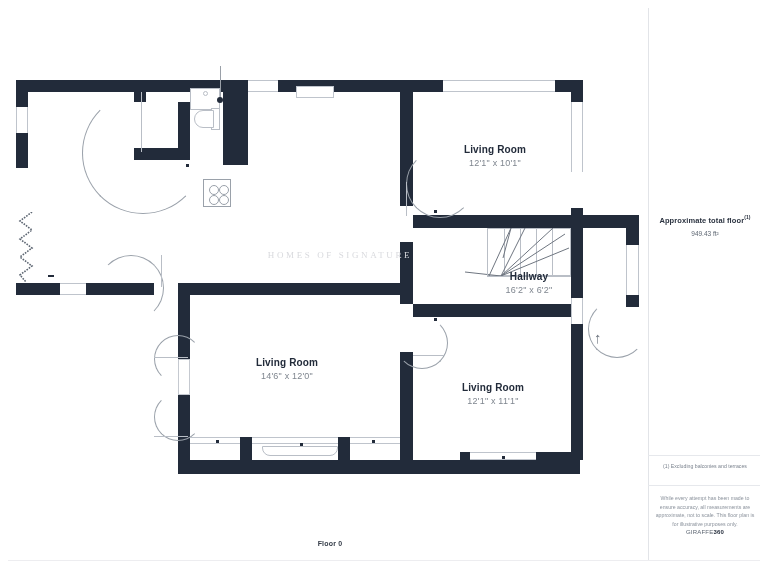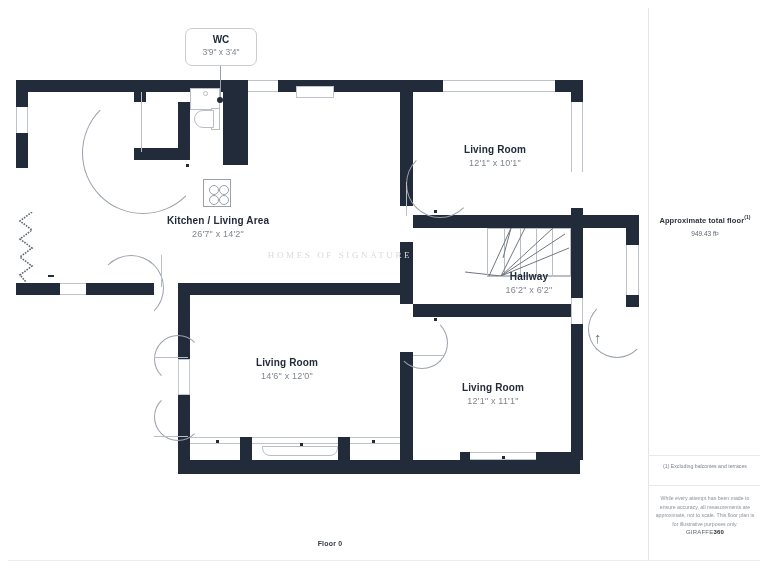--- a/index.html
+++ b/index.html
@@ -214,29 +214,21 @@
     <line x1="88" y1="0" x2="36" y2="48" stroke="#6f7680" stroke-width="1"></line>
     <line x1="100" y1="6" x2="36" y2="48" stroke="#6f7680" stroke-width="1"></line>
     <line x1="104" y1="20" x2="36" y2="48" stroke="#6f7680" stroke-width="1"></line>
     <line x1="0" y1="44" x2="36" y2="48" stroke="#6f7680" stroke-width="1"></line>
   </svg>
   <div class="thin" style="left:487px;top:276px;width:84px;height:1px;"></div>
   <div class="thin" style="left:487px;top:228px;width:1px;height:48px;"></div>
 
   <div class="leader"></div>
   <div class="leader-dot"></div>
-  <div class="callout">
-    <div class="rname">WC</div>
-    <div class="rdim">3'9" x 3'4"</div>
-  </div>
-
-  <div class="room" style="left:128px;top:215px;width:180px;">
-    <div class="rname">Kitchen / Living Area</div>
-    <div class="rdim">26'7" x 14'2"</div>
-  </div>
+
 
   <div class="room" style="left:425px;top:144px;width:140px;">
     <div class="rname">Living Room</div>
     <div class="rdim">12'1" x 10'1"</div>
   </div>
 
   <div class="room" style="left:459px;top:271px;width:140px;">
     <div class="rname">Hallway</div>
     <div class="rdim">16'2" x 6'2"</div>
   </div>

